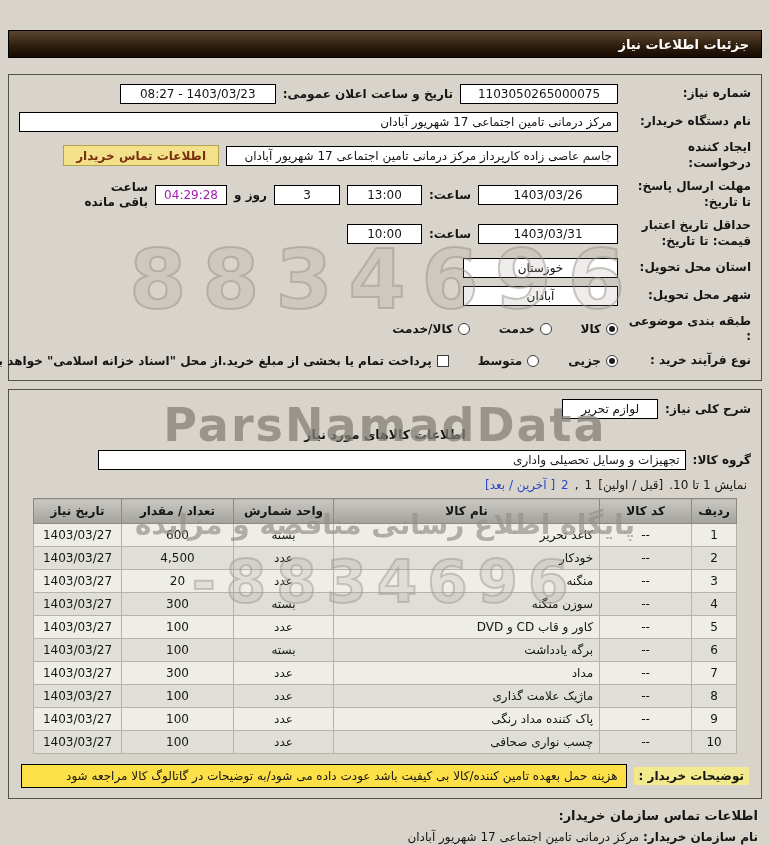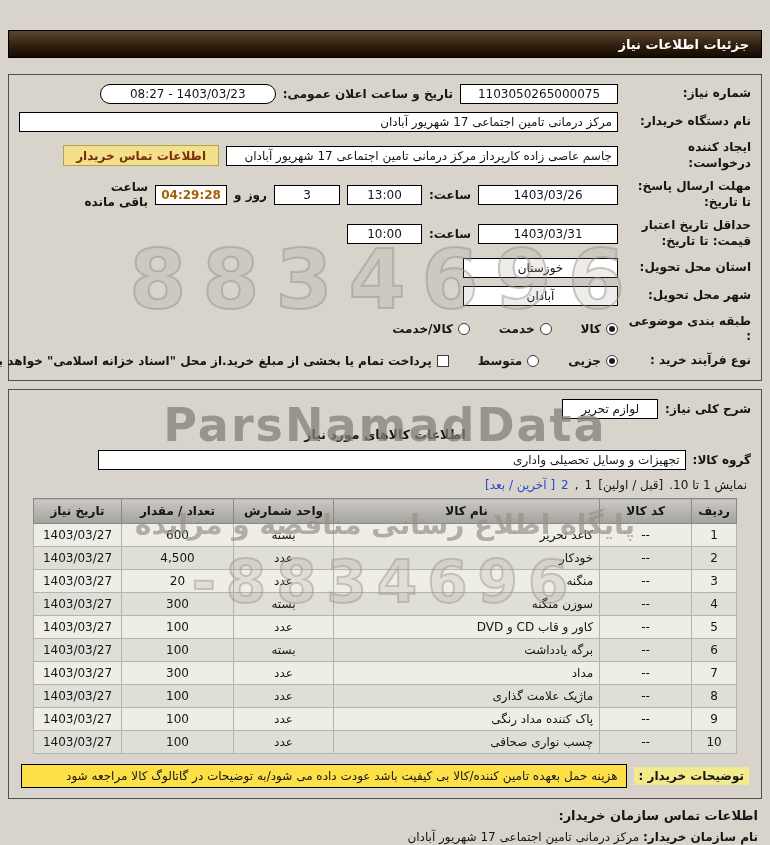--- a/index.html
+++ b/index.html
@@ -40,38 +40,38 @@
   .inp {
     background: #fff;
     border: 1px solid #000;
     height: 20px;
     line-height: 18px;
     padding: 0 5px;
     overflow: hidden;
     white-space: nowrap;
   }
   .center { text-align: center; }
-  .w158 { width: 158px; } .w148 { width: 176px; border-radius: 10px; } .w140 { width: 140px; }
+  .w158 { width: 158px; } .w148 { width: 156px; } .w140 { width: 140px; }
   .w75 { width: 75px; } .w66 { width: 66px; } .w72 { width: 72px; } .w155 { width: 155px; }
   .grow { flex: 1 1 auto; }
   .creator-inp { width: 392px; }
   .group-inp { width: 588px; }
   .desc-inp { width: 96px; text-align: center; }
   .btn-contact {
     background: #f2e18a;
     border: 1px solid #b3a24e;
     color: #7a2e0e;
     font-weight: bold;
     font-size: 12px;
     height: 21px;
     padding: 0 12px;
     cursor: pointer;
     font-family: inherit;
   }
-  .countdown { color: #a16207; font-weight: bold; }
+  .countdown { color: #a21caf; font-weight: normal; }
   
   .opt { display: inline-flex; align-items: center; gap: 5px; margin-left: 22px; }
   .radio {
     width: 12px; height: 12px; flex: none;
     border: 1px solid #3c3c3c; border-radius: 50%;
     background: #fff; display: inline-block; position: relative;
   }
   .radio.sel::after {
     content: ""; position: absolute; top: 2px; left: 2px; right: 2px; bottom: 2px;
     background: #1c1c1c; border-radius: 50%;

